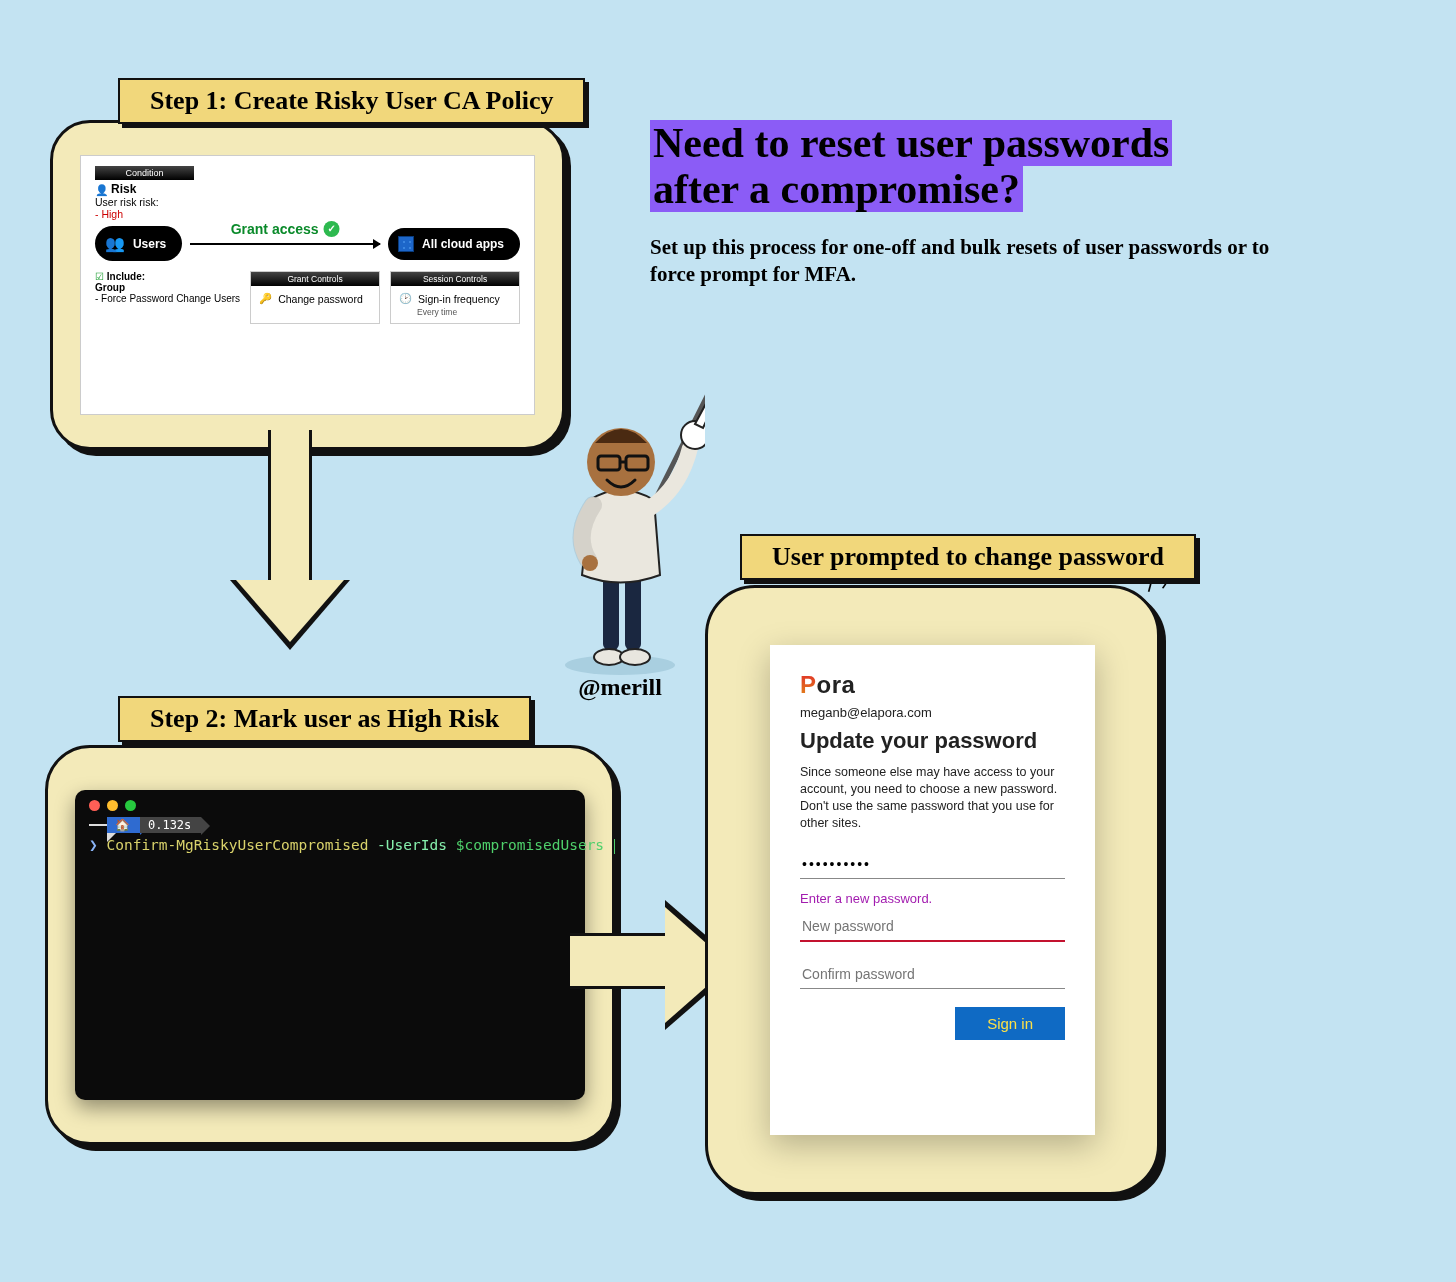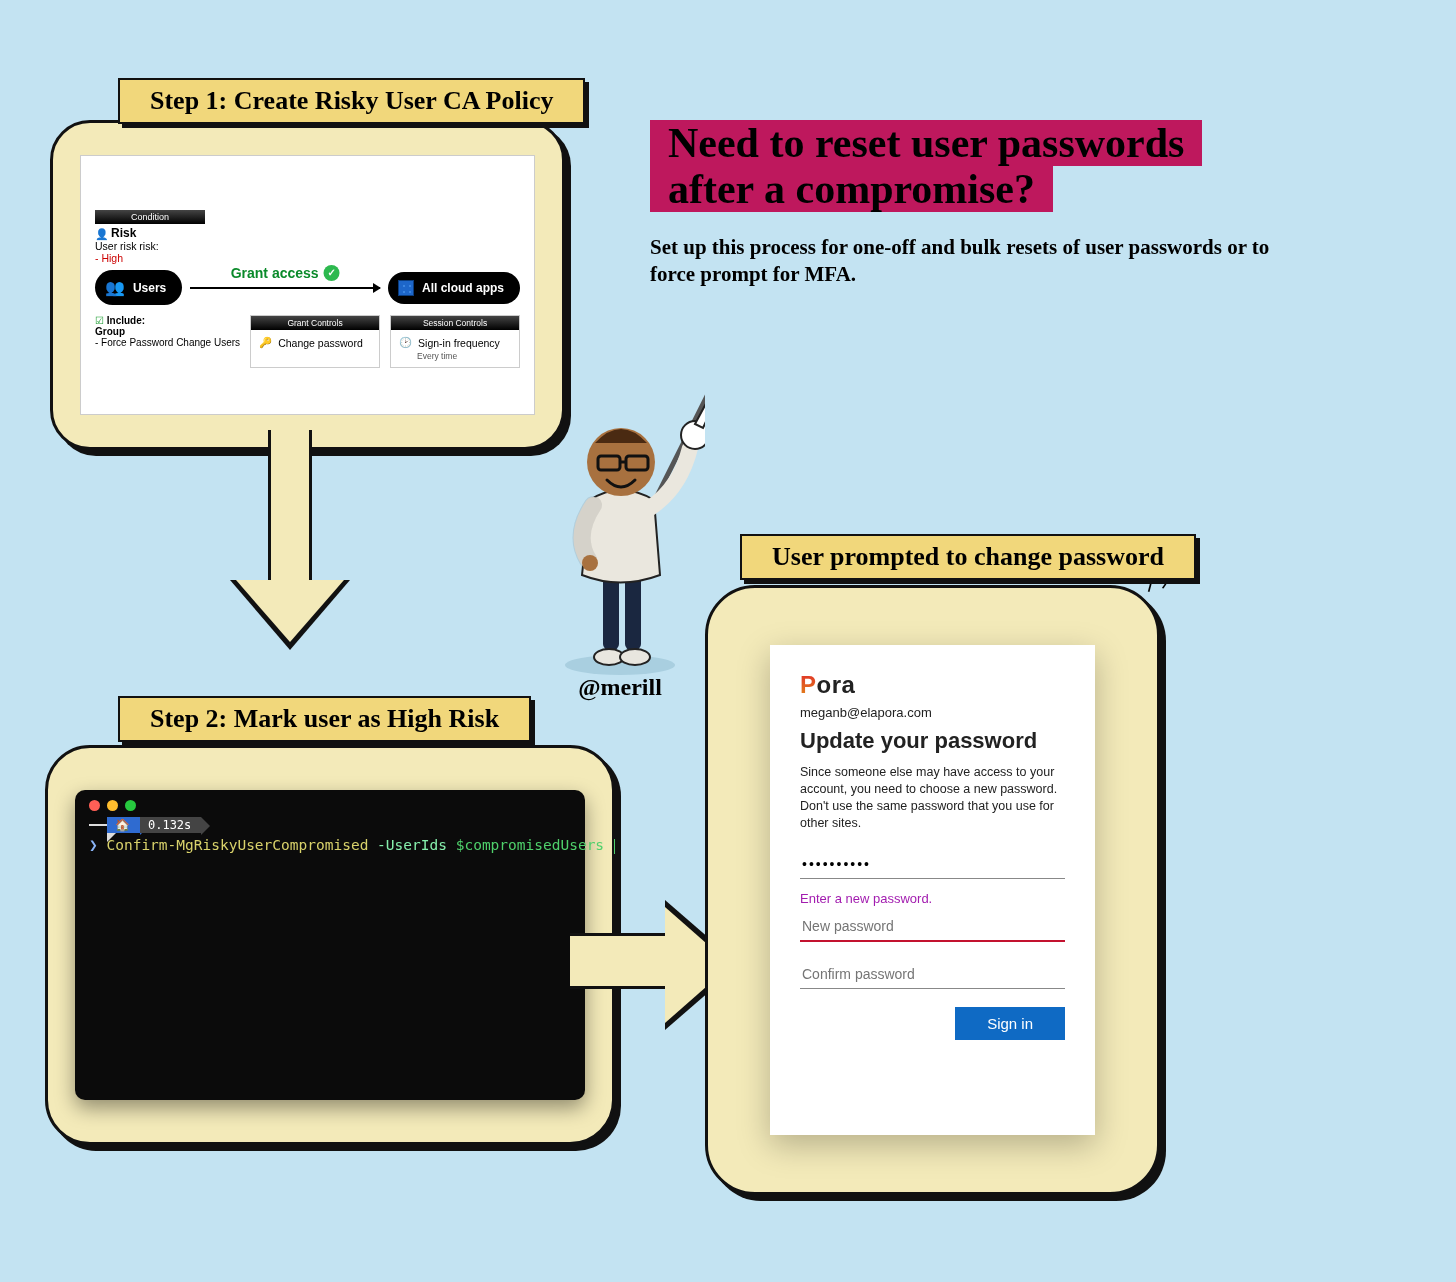--- a/index.html
+++ b/index.html
@@ -67,21 +67,21 @@
   
   .arrow-down { position:absolute; left:230px; top:430px; width:120px; height:230px; }
   .arrow-down .stem { width:44px; height:150px; background:#f3eab9; border:3px solid #111; margin:0 auto; border-bottom:none; border-top:none;}
   .arrow-down .head { width:0;height:0; border-left:60px solid transparent; border-right:60px solid transparent; border-top:70px solid #111; position:relative; margin:0 auto;}
   .arrow-down .head::after{content:"";position:absolute;left:-54px;top:-70px;width:0;height:0;border-left:54px solid transparent;border-right:54px solid transparent;border-top:62px solid #f3eab9;}
   .arrow-down .stem::before{content:"";display:block;position:relative;top:-3px;height:3px;background:#f3eab9;}
 
   
   .headline { position:absolute; left:650px; top:120px; width:640px; }
   .hl-title { font-family: "Marker Felt","Comic Sans MS", cursive; font-size:42px; font-weight:900; line-height:1.1; }
-  .hl-title mark { background:#be185d; padding:0 18px;font-family:Liberation Serif, serif;}
+  .hl-title mark { background:#8b5cf6; padding:0 3px;font-family:Liberation Serif, serif;}
   .hl-sub { font-family: "Marker Felt","Comic Sans MS", cursive; font-size:21px; font-weight:600; margin-top:22px; line-height:1.25;}
 
   
   .avatar { position:absolute; left:520px; top:380px; width:200px; text-align:center;}
   .avatar svg { width:170px; height:300px; }
   .handle { font-family:"Comic Sans MS",cursive; font-size:24px; font-weight:700; margin-top:-10px;}
 
   
   .step2 { position:absolute; left:70px; top:770px; width:520px; height:350px; }
   .blob2 { position:absolute; inset:-25px; background:#f3eab9; border:3px solid #111; border-radius:45px; box-shadow:6px 6px 0 #111;}
@@ -118,31 +118,31 @@
   .login-card { position:absolute; left:40px; top:35px; right:40px; bottom:35px; background:#fff; box-shadow:0 10px 30px rgba(0,0,0,.25); padding:26px 30px 20px 30px; font-size:13.5px; color:#222;}
   .logo { font-size:24px; font-weight:700; letter-spacing:.5px; margin-bottom:6px;}
   .logo .p{ background:linear-gradient(#e12a2a,#e28a18); -webkit-background-clip:text; background-clip:text; color:transparent; font-weight:900;}
   .email { font-size:13px; margin-bottom:8px;}
   .utitle { font-size:22px; font-weight:700; margin-bottom:10px;}
   .udesc { font-size:12.5px; line-height:1.35; margin-bottom:18px;}
   .pwfield { border:none; border-bottom:1px solid #888; width:100%; padding:6px 2px; font-size:14px; margin-bottom:4px; outline:none;}
   .pwfield.dots{letter-spacing:2px;}
   .err { color:#a21caf; font-size:13px; margin:8px 0 6px 0;}
   .pwfield.err-b{border-bottom:2px solid #c3122f;}
-  .signin { background:#0f6ac4; color:#ffffff; border:none; padding:8px 32px; font-size:15px; float:right; margin-top:14px; cursor:pointer;}
+  .signin { background:#0f6ac4; color:#fde047; border:none; padding:8px 32px; font-size:15px; float:right; margin-top:14px; cursor:pointer;}
 </style>
 </head>
 <body>
 
 <div class="tag hand" style="left:118px; top:78px;">Step 1: Create Risky User CA Policy</div>
 
 <div class="step1">
   <div class="blob1"></div>
   <div class="policy-card">
-    <div style="width:110px;margin-top:44px;" class="black-bar">Condition</div>
+    <div style="width:99px;" class="black-bar">Condition</div>
     <div class="ctrl-risk">
       <span class="risk-icon"></span>
       <span>Risk</span>
     </div>
     <div class="ctrl-line">User risk risk:</div>
     <div class="ctrl-high">- High</div>
     <div class="mid-row">
       <div class="pill">
         <span class="pill-users-icon">👥</span>
         <span>Users</span>

